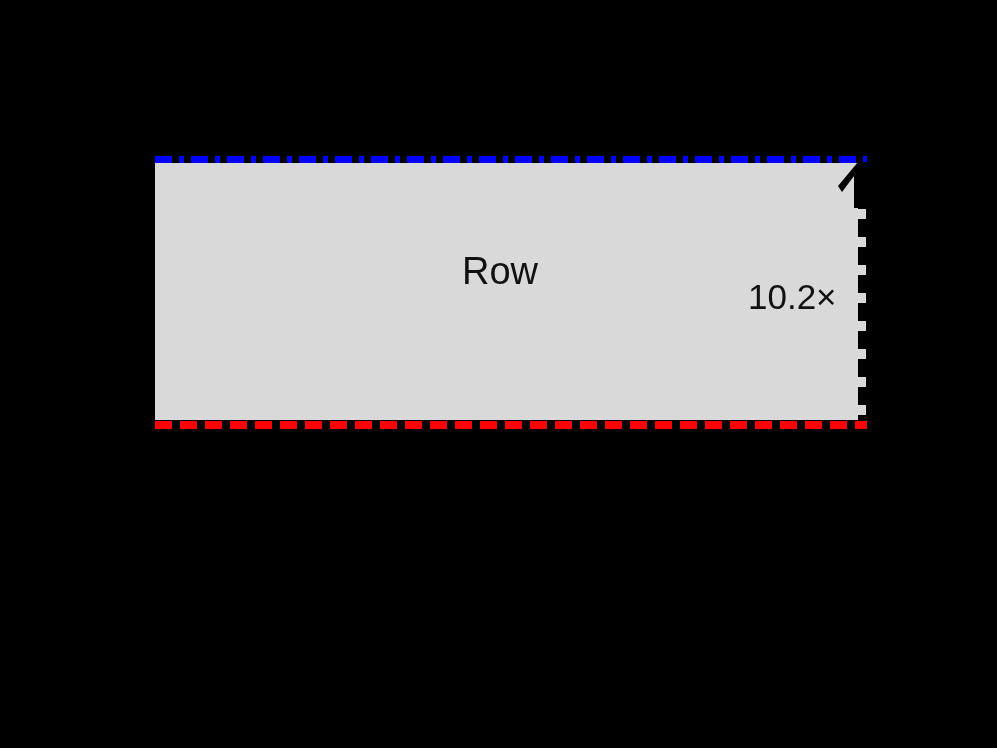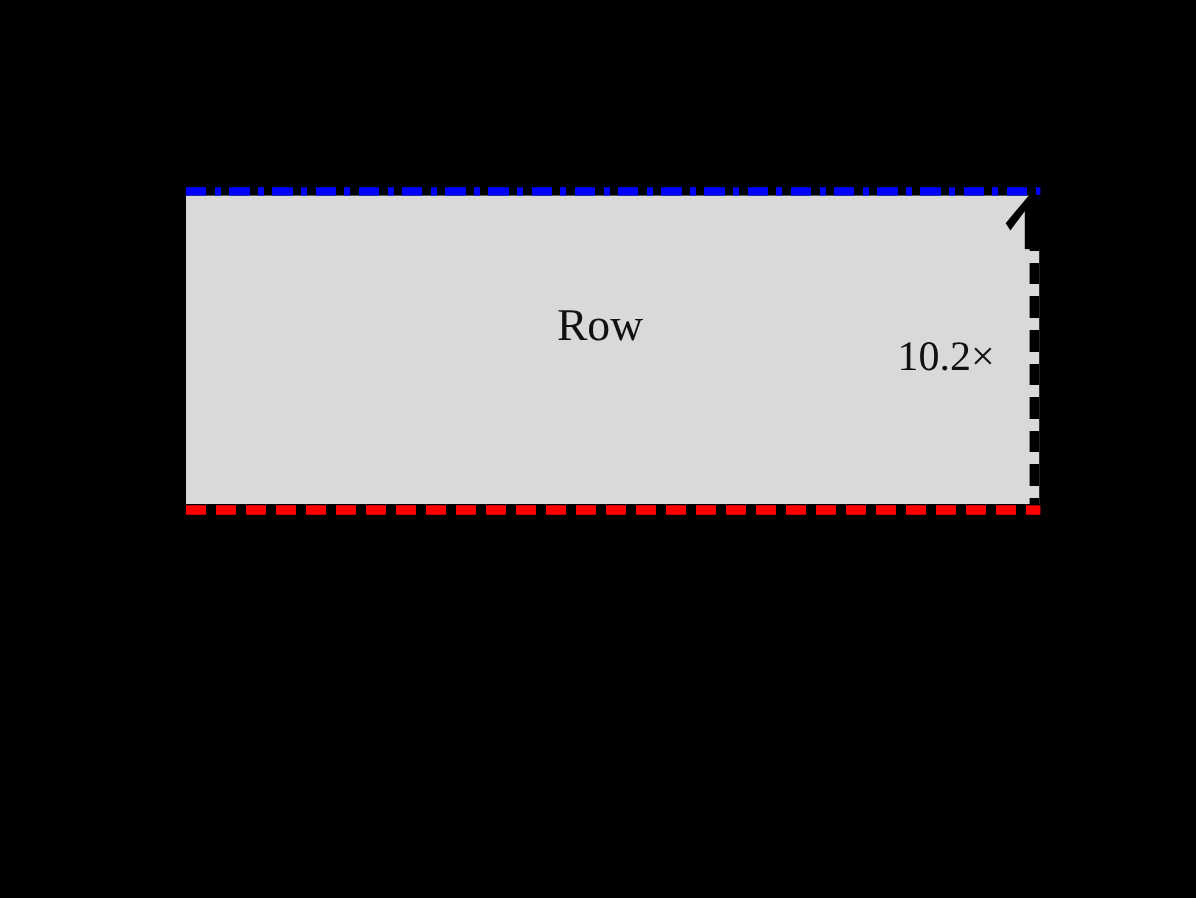--- a/index.html
+++ b/index.html
@@ -7,21 +7,21 @@
     padding: 0;
     background: #000000;
   }
 
   #canvas {
     position: relative;
     width: 997px;
     height: 748px;
     background: #000000;
     overflow: hidden;
-    font-family: Liberation Serif, serif;
+    font-family: Liberation Sans, sans-serif;
   }
 
   
   .block {
     position: absolute;
     left: 155px;
     top: 163px;
     width: 711px;
     height: 257px;
     background: #d9d9d9;

